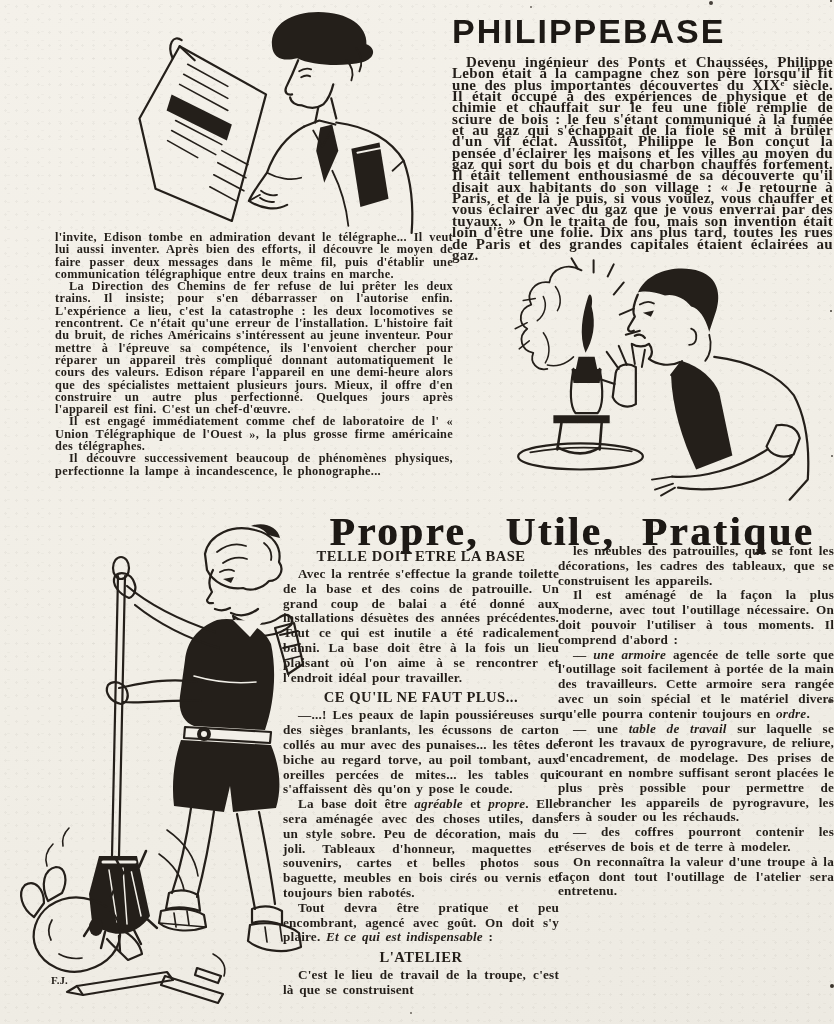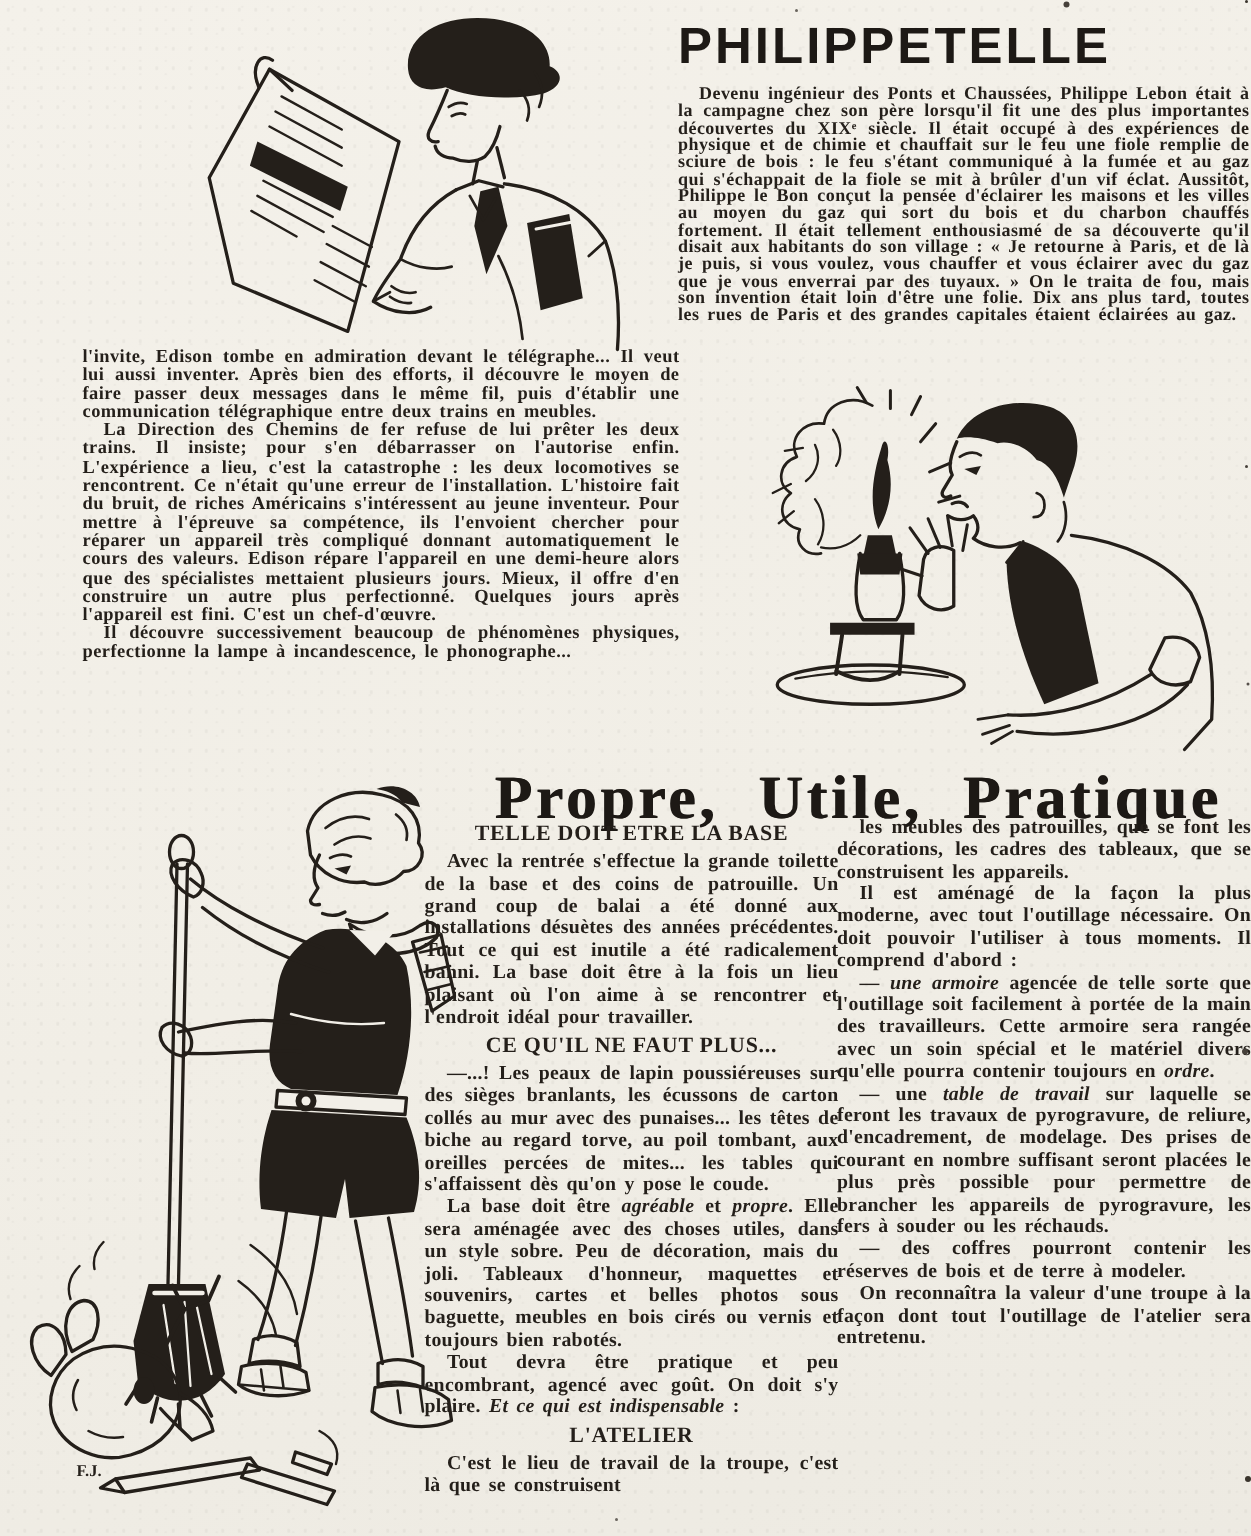--- a/index.html
+++ b/index.html
@@ -26,21 +26,21 @@
   .smallbody p{margin:0;text-indent:14px;word-spacing:2px;letter-spacing:.3px;}
   .smallbody p.noindent{text-indent:0;}
   .edison{left:55px;top:231px;width:398px;font-size:12.3px;line-height:12.3px;}
   .lebon{left:452px;top:14px;width:381px;}
   .lebon-title{
     display:flex;justify-content:flex-start;align-items:baseline;
     margin:0 0 9px 0;font-family:"Liberation Sans","DejaVu Sans",sans-serif;
     font-weight:900;font-size:34px;line-height:34px;letter-spacing:2px;
     color:#1d1915;
   }
-  .lebon-body{font-size:12px;line-height:11.35px;}
+  .lebon-body{font-size:15px;line-height:11.35px;}
 
   
   .propre-title{
     position:absolute;left:288px;top:496px;width:544px;margin:12px;
     text-align:center;font-weight:900;font-size:41px;line-height:46px;
     letter-spacing:2.5px;word-spacing:14px;color:#1d1915;
     text-shadow:0.6px 0 0 currentColor;
   }
   .propre-col{position:absolute;top:544px;text-align:justify;font-weight:700;
     font-size:13.2px;line-height:14.8px;}
@@ -90,29 +90,30 @@
           <path d="M222,170 C230,186 236,205 238,225 M293,160 L282,170" stroke-width="1.8"></path>
           <path d="M241,148 L269,142 L278,198 L250,206 Z" fill="#241f1a" stroke="none"></path>
           <path d="M247,152 L273,147" stroke="#f2efe8" stroke-width="2"></path>
           <path d="M151,190 q8,6 16,4 M150,197 q7,5 14,4" stroke-width="1.8"></path>
         </g>
       </g>
     </svg>
   </figure>
 
   <section class="smallbody edison">
-    <p class="noindent">l'invite, Edison tombe en admiration devant le télégraphe... Il veut lui aussi inventer. Après bien des efforts, il découvre le moyen de faire passer deux messages dans le même fil, puis d'établir une communication télégraphique entre deux trains en meubles.</p>
+    <p class="noindent">l'invite, Edison tombe en admiration devant le télégraphe... Il veut lui aussi inventer. Après bien des efforts, il découvre le moyen de faire passer deux messages dans le même fil, puis d'établir une communication télégraphique entre deux trains en marche.</p>
     <p>La Direction des Chemins de fer refuse de lui prêter les deux trains. Il insiste; pour s'en débarrasser on l'autorise enfin. L'expérience a lieu, c'est la catastrophe : les deux locomotives se rencontrent. Ce n'était qu'une erreur de l'installation. L'histoire fait du bruit, de riches Américains s'intéressent au jeune inventeur. Pour mettre à l'épreuve sa compétence, ils l'envoient chercher pour réparer un appareil très compliqué donnant automatiquement le cours des valeurs. Edison répare l'appareil en une demi-heure alors que des spécialistes mettaient plusieurs jours. Mieux, il offre d'en construire un autre plus perfectionné. Quelques jours après l'appareil est fini. C'est un chef-d'œuvre.</p>
+    <p>Il est engagé immédiatement comme chef de laboratoire de l' « Union Télégraphique de l'Ouest », la plus grosse firme américaine des télégraphes.</p>
     <p>Il découvre successivement beaucoup de phénomènes physiques, perfectionne la lampe à incandescence, le phonographe...</p>
   </section>
 
   <section class="smallbody lebon">
     <h1 class="lebon-title">
       <span>PHILIPPE</span>
-      <span>TELLE</span>
+      <span>BASE</span>
     </h1>
     <p class="lebon-body">Devenu ingénieur des Ponts et Chaussées, Philippe Lebon était à la campagne chez son père lorsqu'il fit une des plus importantes découvertes du XIXᵉ siècle. Il était occupé à des expériences de physique et de chimie et chauffait sur le feu une fiole remplie de sciure de bois : le feu s'étant communiqué à la fumée et au gaz qui s'échappait de la fiole se mit à brûler d'un vif éclat. Aussitôt, Philippe le Bon conçut la pensée d'éclairer les maisons et les villes au moyen du gaz qui sort du bois et du charbon chauffés fortement. Il était tellement enthousiasmé de sa découverte qu'il disait aux habitants do son village : « Je retourne à Paris, et de là je puis, si vous voulez, vous chauffer et vous éclairer avec du gaz que je vous enverrai par des tuyaux. » On le traita de fou, mais son invention était loin d'être une folie. Dix ans plus tard, toutes les rues de Paris et des grandes capitales étaient éclairées au gaz.</p>
   </section>
 
   <figure class="illus illus-lamp">
     <svg viewBox="0 0 360 245">
       <g stroke="#241f1a" stroke-width="2.2" fill="none" stroke-linecap="round" stroke-linejoin="round">
         <g>
           <path d="M96,14 C82,6 66,12 64,26 C50,24 40,36 46,48 C34,52 32,66 42,72 C32,80 36,94 48,96 C44,106 52,114 62,112" stroke-width="1.8"></path>
           <path d="M60,106 C66,96 64,84 58,76 M52,64 C60,58 62,48 58,40 M70,30 C76,38 76,48 72,54" stroke-width="1.5"></path>

